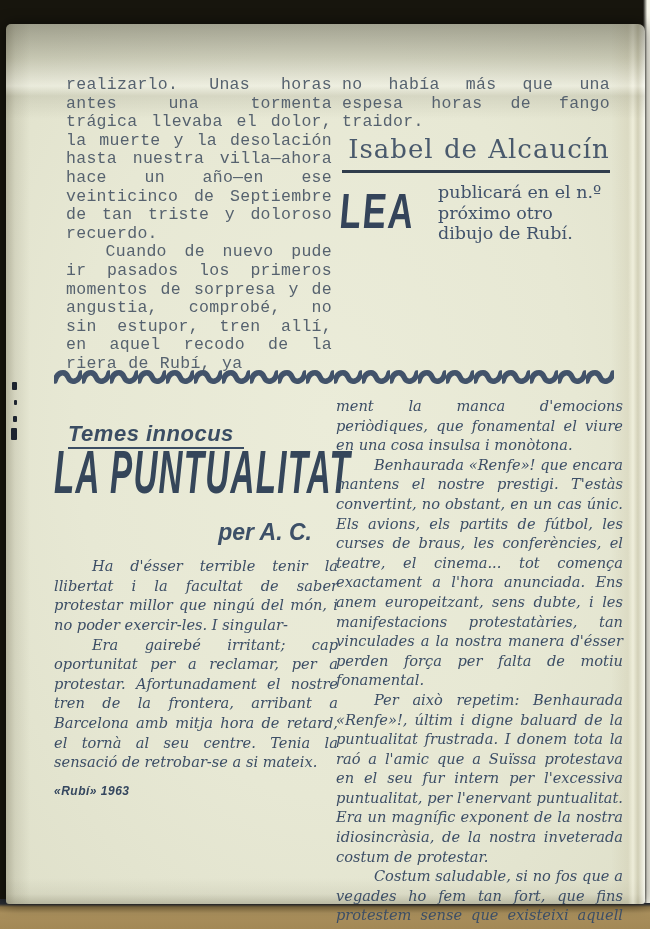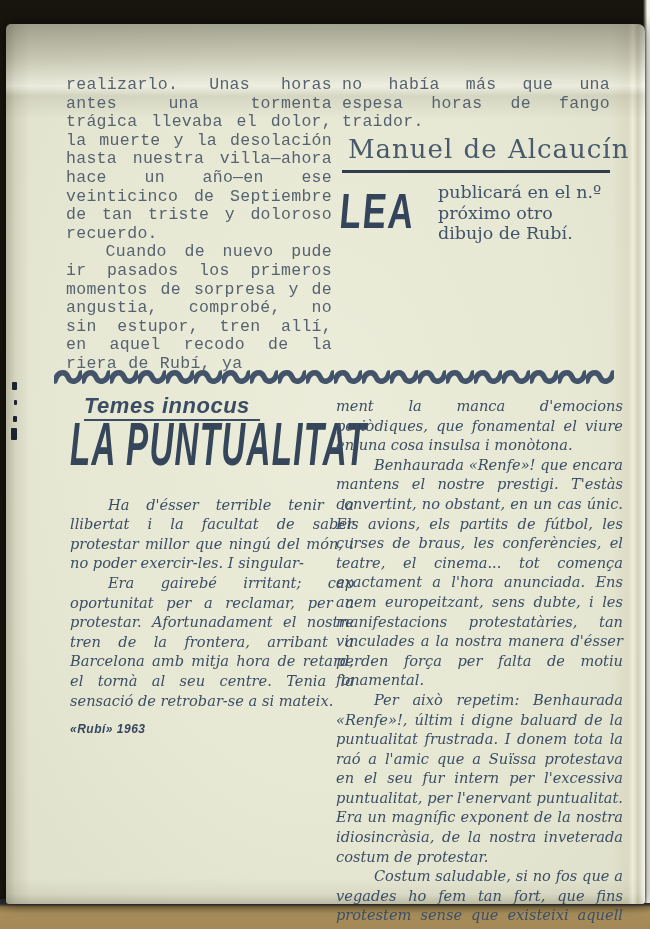--- a/index.html
+++ b/index.html
@@ -66,21 +66,21 @@
   .divider{position:absolute;left:48px;top:344px;width:560px;height:20px;}
 
   
   .feature-col{
     position:absolute;width:284px;
     font-family:"DejaVu Serif","Liberation Serif",serif;font-style:italic;
     font-size:14.6px;line-height:19.6px;color:#3c4e66;text-align:justify;
   }
   .feature-col p{margin:0;text-indent:2.6em;}
   .feature-col p.no-indent{text-indent:0;}
-  .feature-left{left:48px;top:372px;margin-left:16px;}
+  .feature-left{left:48px;top:400px;}
   .feature-right{left:330px;top:372px;width:287px;}
 
   .kicker{
     font-family:"Liberation Sans",sans-serif;font-style:italic;font-weight:bold;
     font-size:22px;color:#3b4d63;display:inline-block;margin-left:14px;
     border-bottom:2.5px solid #3b4d63;padding:0 10px 3px 0;letter-spacing:.5px;
   }
   .headline-wrap{height:66px;margin-top:8px;}
   .headline{
     font-family:"Liberation Sans",sans-serif;font-weight:bold;
@@ -109,21 +109,21 @@
   <div class="binding-mark" style="left:7px;top:392px;width:4px;height:6px;"></div>
   <div class="binding-mark" style="left:5px;top:404px;width:6px;height:12px;"></div>
 
   <div class="tw col-type-left">
     <p>realizarlo. Unas horas antes una tormenta trágica llevaba el dolor, la muerte y la desolación hasta nuestra villa—ahora hace un año—en ese veinticinco de Septiembre de tan triste y doloroso recuerdo.</p>
     <p class="indent">Cuando de nuevo pude ir pasados los primeros momentos de sorpresa y de angustia, comprobé, no sin estupor, tren allí, en aquel recodo de la riera de Rubí, ya</p>
   </div>
 
   <div class="tw col-type-right">
     <p>no había más que una espesa horas de fango traidor.</p>
-    <div class="signature">Manuel de Alcaucín</div>
+    <div class="signature">Isabel de Alcaucín</div>
     <div class="rule"></div>
     <div class="lea-row">
       <div class="lea-word">LEA</div>
       <div class="lea-text">publicará en el n.º próximo otro dibujo de Rubí.</div>
     </div>
   </div>
 
   <svg class="divider" viewBox="0 0 560 20" preserveAspectRatio="none">
     <defs>
       <pattern id="chain" width="28" height="20" patternUnits="userSpaceOnUse">
@@ -133,20 +133,21 @@
     <rect width="560" height="20" fill="url(#chain)"></rect>
   </svg>
 
   <div class="feature-col feature-left">
     <div>
       <span class="kicker">Temes innocus</span>
     </div>
     <div class="headline-wrap">
       <span class="headline">LA PUNTUALITAT</span>
     </div>
+    <div class="byline">per A. C.</div>
     <p>Ha d'ésser terrible tenir la llibertat i la facultat de saber protestar millor que ningú del món, i no poder exercir-les. I singular-</p>
     <p>Era gairebé irritant; cap oportunitat per a reclamar, per a protestar. Afortunadament el nostre tren de la frontera, arribant a Barcelona amb mitja hora de retard, el tornà al seu centre. Tenia la sensació de retrobar-se a si mateix.</p>
     <div class="footer-mag">«Rubí» 1963</div>
   </div>
 
   <div class="feature-col feature-right">
     <p class="no-indent">ment la manca d'emocions periòdiques, que fonamental el viure en una cosa insulsa i monòtona.</p>
     <p>Benhaurada «Renfe»! que encara mantens el nostre prestigi. T'estàs convertint, no obstant, en un cas únic. Els avions, els partits de fútbol, les curses de braus, les conferències, el teatre, el cinema... tot comença exactament a l'hora anunciada. Ens anem europeitzant, sens dubte, i les manifestacions protestatàries, tan vinculades a la nostra manera d'ésser perden força per falta de motiu fonamental.</p>
     <p>Per això repetim: Benhaurada «Renfe»!, últim i digne baluard de la puntualitat frustrada. I donem tota la raó a l'amic que a Suïssa protestava en el seu fur intern per l'excessiva puntualitat, per l'enervant puntualitat. Era un magnífic exponent de la nostra idiosincràsia, de la nostra inveterada costum de protestar.</p>
     <p>Costum saludable, si no fos que a vegades ho fem tan fort, que fins protestem sense que existeixi aquell motiu fonamental!</p>

